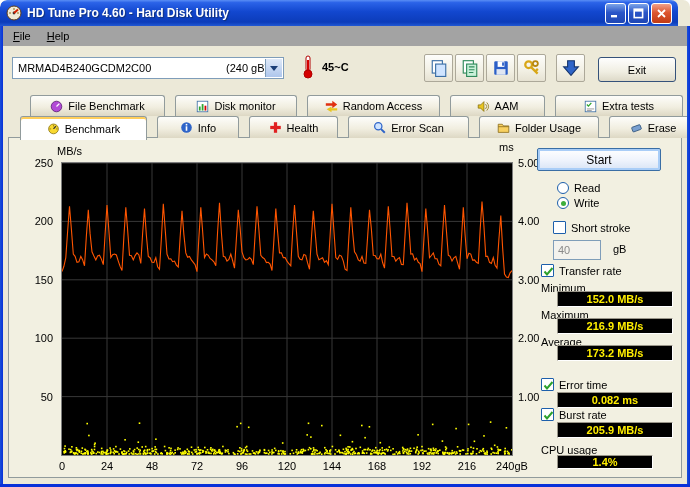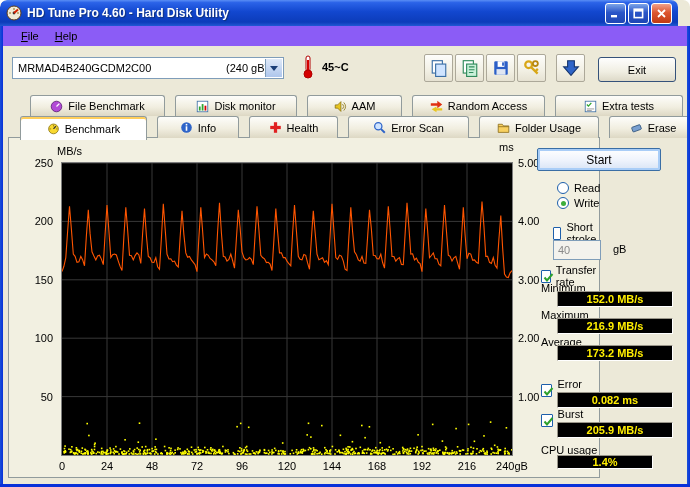--- a/index.html
+++ b/index.html
@@ -11,21 +11,21 @@
   
   .titlebar{position:absolute;top:0;left:0;right:12px;height:26px;border-radius:7px 7px 0 0;
     background:linear-gradient(180deg,#5a8ef5 0%,#2b63e8 10%,#1247cf 45%,#0c3cba 85%,#2158d4 100%);
     display:flex;align-items:center;gap:5px;padding:8px 6px;color:#fff;font-weight:bold;font-size:12px;
     text-shadow:1px 1px 1px #10307a;z-index:6}
   .tb-buttons{margin-left:auto;display:flex;gap:2px}
   .tb-btn{width:21px;height:21px;border:1px solid #fff;border-radius:3px;display:flex;align-items:center;justify-content:center}
   .tb-btn.blue{background:linear-gradient(#7ba4e8,#2a55c8 45%,#1e46b4)}
   .tb-btn.red{background:linear-gradient(#f0a089,#dd5630 45%,#c13a13)}
   
-  .menubar{position:absolute;top:26px;left:3px;right:3px;height:20px;background:#8b5cf6;display:flex;align-items:center;padding-left:10px;z-index:4}
+  .menubar{position:absolute;top:26px;left:3px;right:3px;height:20px;background:#a3a3a3;display:flex;align-items:center;padding-left:2px;z-index:4}
   .menu-item{padding:3px 8px;cursor:default}
   .menu-item::first-letter{text-decoration:underline}
   
   .combo{position:absolute;left:12px;top:57px;width:272px;height:22px;background:#fff;border:1px solid #7F9DB9;display:flex;align-items:center;padding-left:5px;z-index:2}
   .combo .dname{width:208px;overflow:hidden;white-space:nowrap}
   .combo-btn{position:absolute;right:1px;top:1px;bottom:1px;width:17px;background:linear-gradient(#dfe9f8,#aec6ec);border-left:1px solid #7F9DB9;display:flex;align-items:center;justify-content:center}
   .combo-btn .tri{width:0;height:0;border-left:4px solid transparent;border-right:4px solid transparent;border-top:5px solid #1b3e77}
   .thermo{position:absolute;left:300px;top:54px;z-index:2}
   .temp-text{position:absolute;left:322px;top:61px;font-weight:bold;z-index:2}
   .tool-btn{position:absolute;top:54px;width:29px;height:28px;border:1px solid #aca899;border-radius:2px;
@@ -36,21 +36,21 @@
   
   .tab-row{position:absolute;display:flex;gap:10px;z-index:2}
   .row1{left:30px;top:95px;height:21px}
   .row2{left:20px;top:116px;height:22px}
   .tab{display:flex;align-items:center;justify-content:center;gap:5px;height:21px;
     border:1px solid #919B9C;border-bottom:none;border-radius:3px 3px 0 0;
     background:linear-gradient(#fdfdfa,#f1eee0 55%,#ddd8c4);padding:0 4px}
   .row2 .tab{height:22px}
   .tab.active{height:24px;background:#ffffff;z-index:3;position:relative;box-shadow:inset 0 2px 0 #ffce5a}
   
-  .content{position:absolute;left:8px;top:137px;width:592px;height:341px;background:#F2F0E1;border:1px solid #919B9C;z-index:1}
+  .content{position:absolute;left:8px;top:137px;width:674px;height:341px;background:#F2F0E1;border:1px solid #919B9C;z-index:1}
   .unitlab{position:absolute;color:#000}
   .plot{position:absolute;left:52px;top:24px;width:452px;height:294px;background:#000;border:1px solid #7d7d7d}
   .plot svg{position:absolute;left:0;top:0;width:450px;height:292px}
   .ytick{position:absolute;width:32px;text-align:right;font-size:11px}
   .ytick.right{text-align:left}
   .xtick{position:absolute;width:44px;text-align:center;font-size:11px;top:322px}
   
   .start-btn{position:absolute;left:528px;top:10px;width:124px;height:23px;border-radius:2px;border:1px solid #3a6ea5;
     background:linear-gradient(#ffffff,#eef3fc 55%,#d8e4f5);box-shadow:inset 0 0 0 2px #a9cdf7;
     display:flex;align-items:center;justify-content:center;font-size:12px}
@@ -171,33 +171,33 @@
     </div>
     <div class="tab" style="width:122px">
       <svg width="13" height="13" viewBox="0 0 16 16">
           <rect x="1.5" y="1.5" width="13" height="13" fill="#fff" stroke="#3a6ea5"></rect>
           <rect x="3.5" y="8" width="2.2" height="5" fill="#2fa52f"></rect>
           <rect x="7" y="5" width="2.2" height="8" fill="#2fa52f"></rect>
           <rect x="10.5" y="7" width="2.2" height="6" fill="#d40000"></rect>
         </svg>
       <span>Disk monitor</span>
     </div>
+    <div class="tab" style="width:133px">
+      <svg width="13" height="13" viewBox="0 0 16 16">
+          <polygon points="1,4 9,4 9,1 15,5.5 9,10 9,7 1,7" fill="#e03010"></polygon>
+          <polygon points="15,10 8,10 8,8 2,11.5 8,15 8,13 15,13" fill="#e8c520"></polygon>
+        </svg>
+      <span>Random Access</span>
+    </div>
     <div class="tab" style="width:95px">
       <svg width="13" height="13" viewBox="0 0 16 16">
           <polygon points="1.5,6 4.5,6 8.5,2 8.5,14 4.5,10 1.5,10" fill="#e8c520" stroke="#8a7412"></polygon>
           <path d="M10.5 5 q3 3 0 6 M12 3 q4.5 5 0 10" stroke="#8a7412" fill="none"></path>
         </svg>
       <span>AAM</span>
-    </div>
-    <div class="tab" style="width:133px">
-      <svg width="13" height="13" viewBox="0 0 16 16">
-          <polygon points="1,4 9,4 9,1 15,5.5 9,10 9,7 1,7" fill="#e03010"></polygon>
-          <polygon points="15,10 8,10 8,8 2,11.5 8,15 8,13 15,13" fill="#e8c520"></polygon>
-        </svg>
-      <span>Random Access</span>
     </div>
     <div class="tab" style="width:128px">
       <svg width="13" height="13" viewBox="0 0 16 16">
           <rect x="1.5" y="1.5" width="13" height="13" fill="#fff" stroke="#3a6ea5"></rect>
           <path d="M3.5 5.5 l2 2 3.5-4" stroke="#2fa52f" stroke-width="1.6" fill="none"></path>
           <path d="M3.5 11 h9 M3.5 13 h6" stroke="#888"></path>
         </svg>
       <span>Extra tests</span>
     </div>
   </div>

